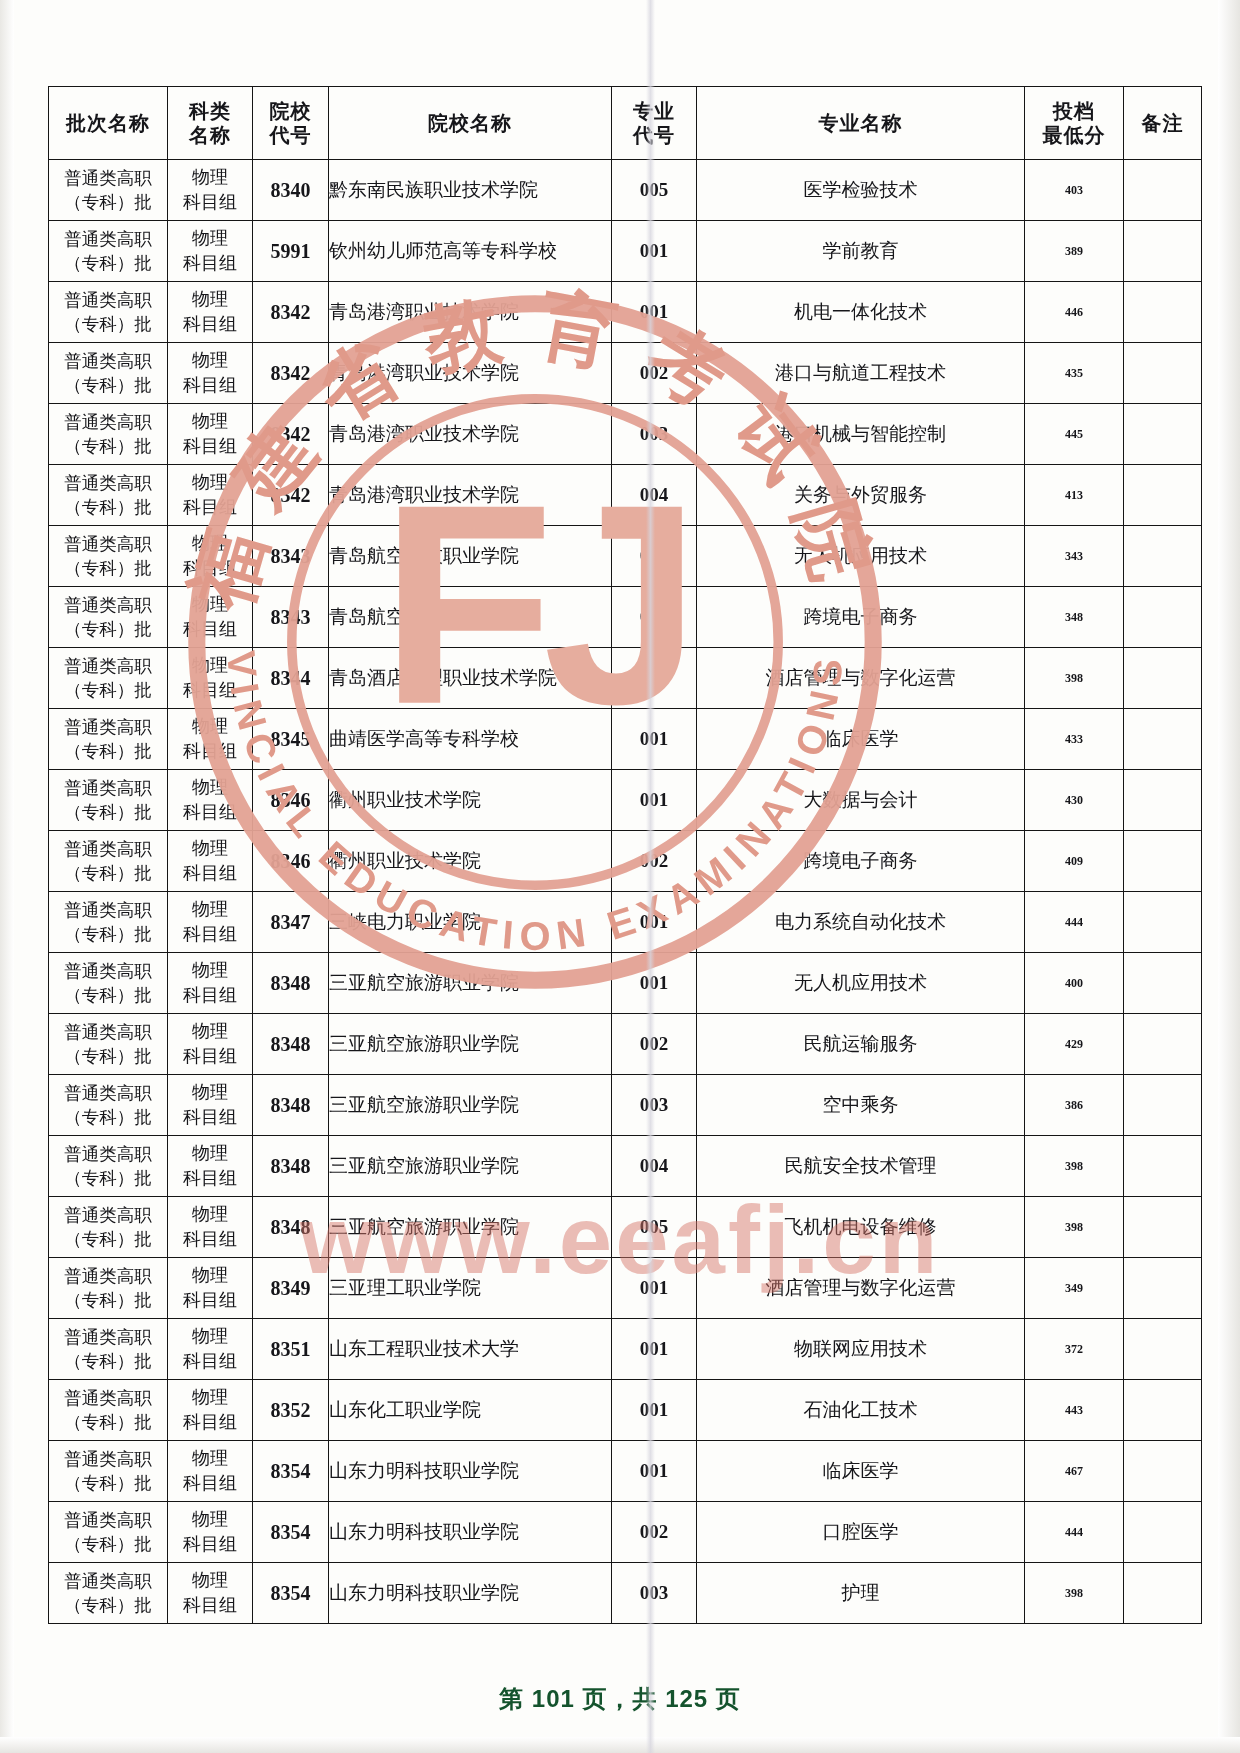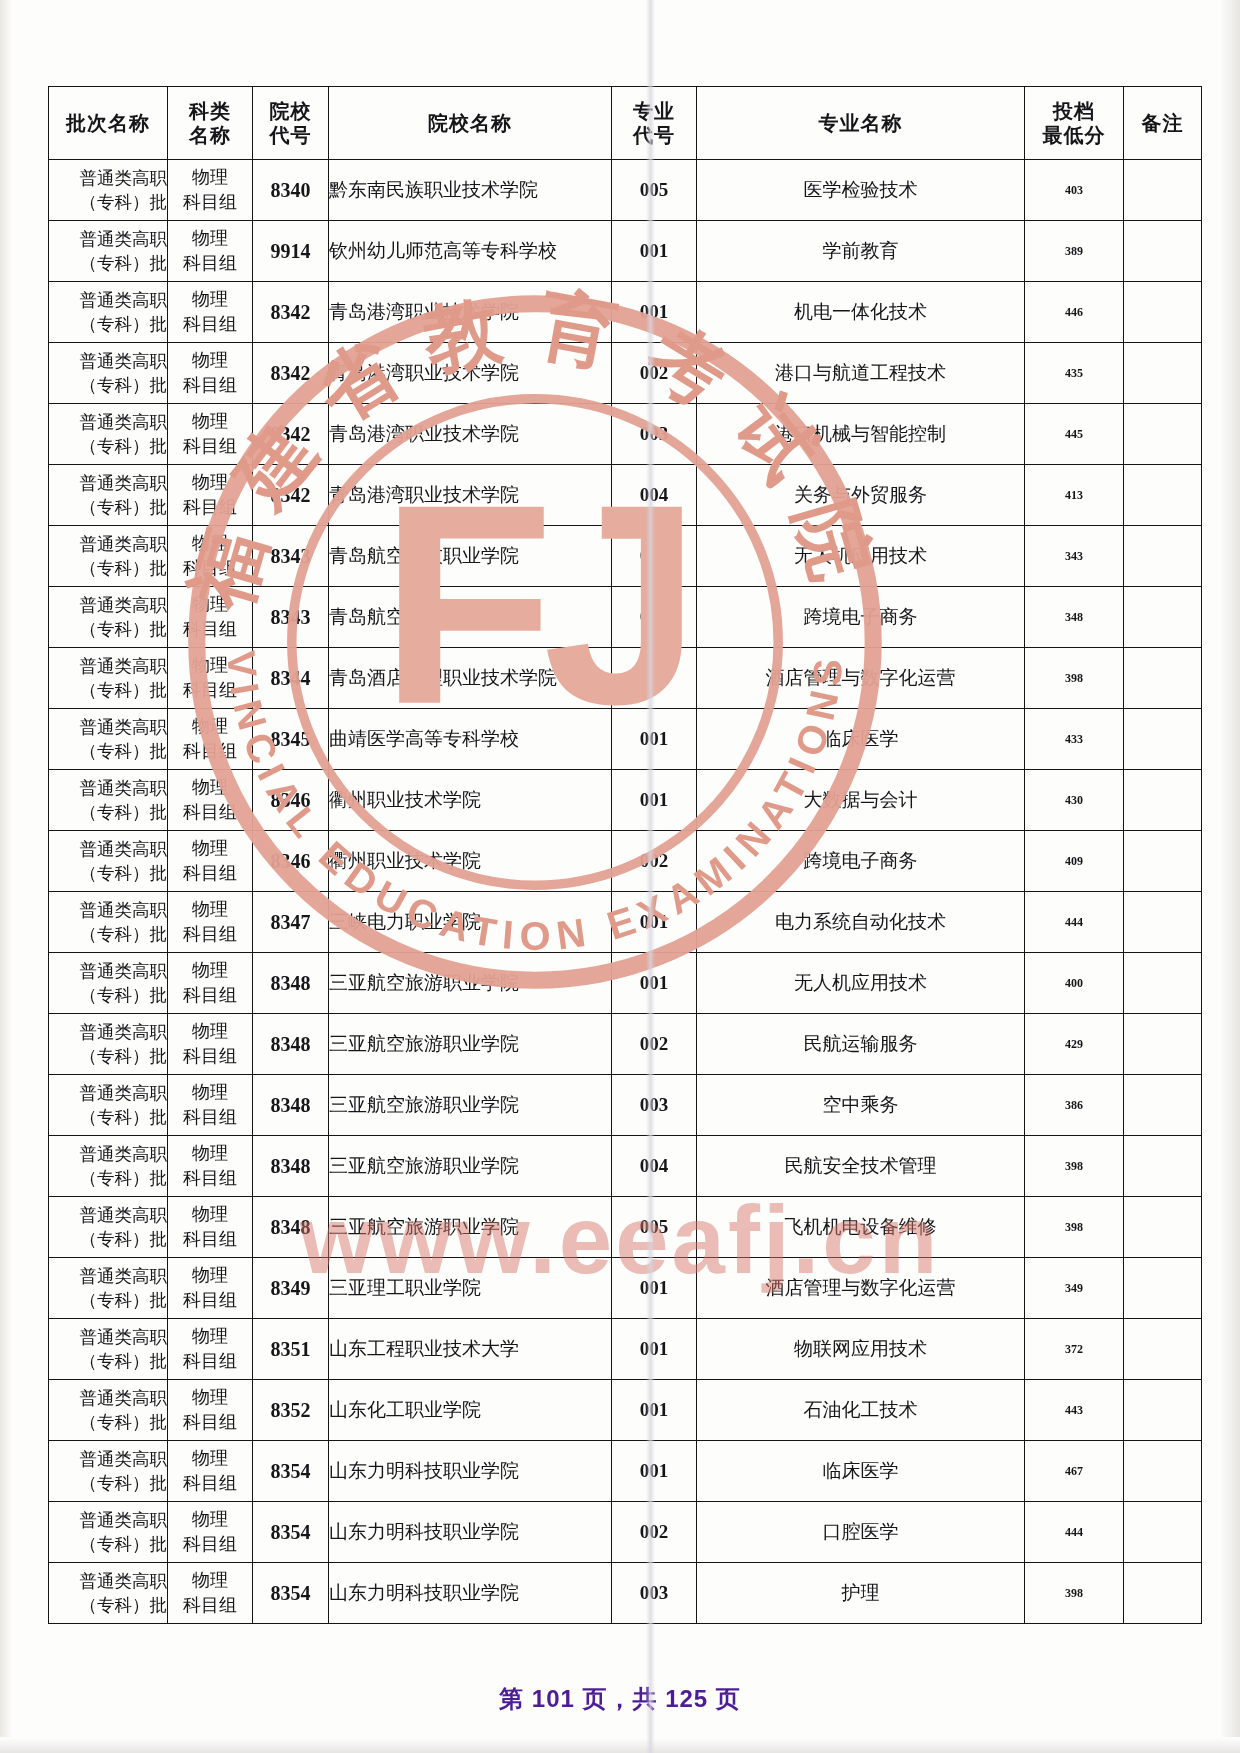--- a/index.html
+++ b/index.html
@@ -109,21 +109,21 @@
     text-align: center;
     vertical-align: middle;
     letter-spacing: 1px;
   }
   tbody td {
     height: 60px;
     font-size: 19px;
     vertical-align: middle;
     line-height: 1.25;
   }
-  .c-batch  { width: 118px; text-align: right; font-size: 17.5px; line-height: 1.38; letter-spacing: 0px; }
+  .c-batch  { width: 118px; text-align: center; font-size: 17.5px; line-height: 1.38; letter-spacing: 0px; }
   .c-subj   { width: 84px;  text-align: center; font-size: 18px; line-height: 1.38; }
   .c-code   { width: 75px;  text-align: center; font-weight: 700; font-size: 20px; }
   .c-school { width: 282px; text-align: left;  padding-left: 10px; font-size: 19px; }
   .c-major  { width: 84px;  text-align: center; font-weight: 700; font-size: 19px; }
   .c-mname  { width: 327px; text-align: center;  padding-left: 10px; font-size: 19px; }
   .c-score  { width: 98px;  text-align: center; font-weight: 700; font-size: 12px; }
   .c-note   { width: 77px;  text-align: center; }
 
   .hdr-batch  { width: 118px; }
   .hdr-subj   { width: 84px; }
@@ -139,21 +139,21 @@
   
   .page-footer {
     position: absolute;
     left: 0;
     top: 1683px;
     width: 1240px;
     text-align: center;
     font-family: "Liberation Sans", sans-serif;
     font-size: 24px;
     font-weight: 700;
-    color: #4c1d95;
+    color: #14532d;
     letter-spacing: 1px;
     z-index: 4;
   }
 </style>
 </head>
 <body>
 
 <div class="scan-edge-left"></div>
 <div class="scan-edge-right"></div>
 <div class="scan-edge-bottom"></div>
@@ -222,21 +222,21 @@
         <tr>
           <td class="c-batch">
             <span class="two-line">普通类高职</span>
             <span class="two-line">（专科）批</span>
           </td>
           <td class="c-subj">
             <span class="two-line">物理</span>
             <span class="two-line">科目组</span>
           </td>
           <td class="c-code">
-            <span class="two-line">9914</span>
+            <span class="two-line">5991</span>
           </td>
           <td class="c-school">
             <span class="two-line">钦州幼儿师范高等专科学校</span>
           </td>
           <td class="c-major">
             <span class="two-line">001</span>
           </td>
           <td class="c-mname">
             <span class="two-line">学前教育</span>
           </td>

